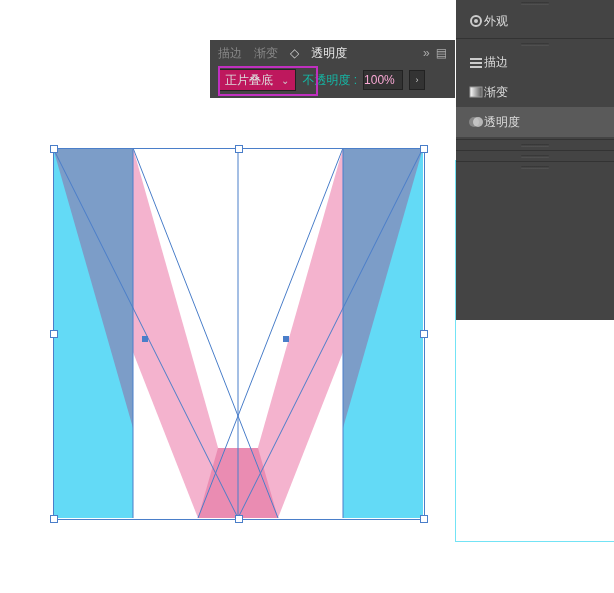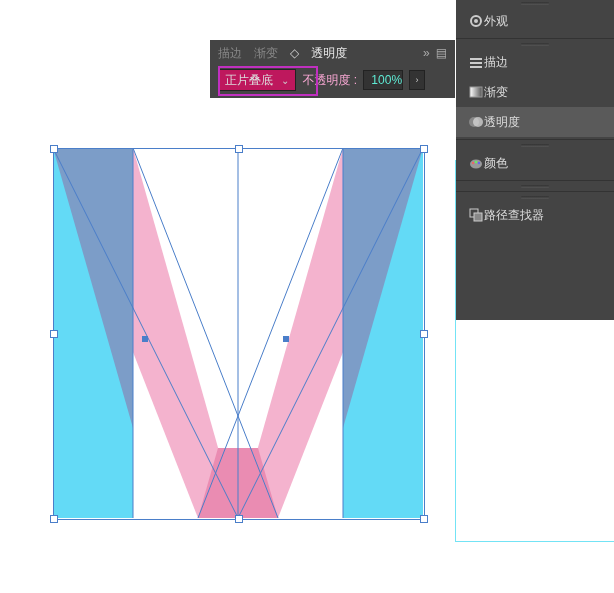--- a/index.html
+++ b/index.html
@@ -14,22 +14,22 @@
 .handle.bl{left:-4px;bottom:-4px}.handle.bm{left:50%;margin-left:-4px;bottom:-4px}.handle.br{right:-4px;bottom:-4px}
 .anchor{position:absolute;width:6px;height:6px;background:#4a7ec9}
 .panel-bar{position:absolute;left:210px;top:40px;width:245px;height:58px;background:#444}
 .tabs{display:flex;align-items:center;height:26px;padding:0 8px;gap:12px;color:#888}
 .tab{cursor:pointer}
 .tab.active{color:#e8e8e8}
 .tab-ext{margin-left:auto;color:#aaa;display:flex;gap:6px;align-items:center}
 .ctrl-row{display:flex;align-items:center;height:28px;padding:0 8px;gap:6px;color:#ccc}
 .blend-select{display:flex;align-items:center;height:20px;background:#be185d;border:1px solid #222;padding:0 6px;gap:8px;color:#ddd}
 .highlight-box{position:absolute;left:218px;top:66px;width:96px;height:26px;border:2px solid #c030c0;pointer-events:none}
-.opacity-label{color:#f9a8d4}
-.opacity-input{width:38px;height:18px;background:#333;border:1px solid #222;color:#5eead4;text-align:right;line-height:18px}
+.opacity-label{color:#14b8a6}
+.opacity-input{width:38px;height:18px;background:#333;border:1px solid #222;color:#f9a8d4;text-align:left;line-height:18px}
 .chev{width:14px;height:18px;border:1px solid #222;background:#333;display:flex;align-items:center;justify-content:center;color:#ccc;font-size:9px}
 .side-panel{position:absolute;right:0;top:0;width:158px;height:320px;background:#444;color:#ddd}
 .grip{height:6px;display:flex;justify-content:center;align-items:center}
 .grip span{display:block;width:28px;height:3px;background:linear-gradient(#333,#555);border-radius:1px}
 .side-item{display:flex;align-items:center;height:30px;padding:0 12px;cursor:pointer}
 .side-item.active{background:#5a5a5a}
 .side-sep{height:1px;background:#333;margin:2px 0}
 .icon{width:16px;height:16px;display:flex;align-items:center;justify-content:center;flex-shrink:0}
 .icon svg{width:16px;height:16px}
 .chevr{font-size:10px;color:#ccc}
@@ -143,43 +143,23 @@
             <circle cx="6" cy="8" r="5" fill="#888"></circle>
             <circle cx="10" cy="8" r="5" fill="#ddd" fill-opacity="0.7"></circle>
           </svg>
         </span>
       <span>透明度</span>
     </div>
     <div class="side-sep"></div>
     <div class="grip">
         <span></span>
       </div>
-    <div class="side-item">
-      <span class="icon">
-          <svg viewBox="0 0 16 16">
-            <ellipse cx="8" cy="9" rx="6" ry="4.5" fill="#999"></ellipse>
-            <circle cx="5" cy="8" r="1.2" fill="#e66"></circle>
-            <circle cx="8" cy="7" r="1.2" fill="#6e6"></circle>
-            <circle cx="11" cy="8" r="1.2" fill="#66e"></circle>
-          </svg>
-        </span>
-      <span>颜色</span>
-    </div>
     <div class="side-sep"></div>
     <div class="grip">
         <span></span>
       </div>
     <div class="side-sep"></div>
     <div class="grip">
         <span></span>
       </div>
-    <div class="side-item">
-      <span class="icon">
-          <svg viewBox="0 0 16 16">
-            <rect x="2" y="2" width="8" height="8" fill="none" stroke="#ccc"></rect>
-            <rect x="6" y="6" width="8" height="8" fill="#888" stroke="#ccc"></rect>
-          </svg>
-        </span>
-      <span>路径查找器</span>
-    </div>
   </div>
 
 </div>
 
 </body></html>

